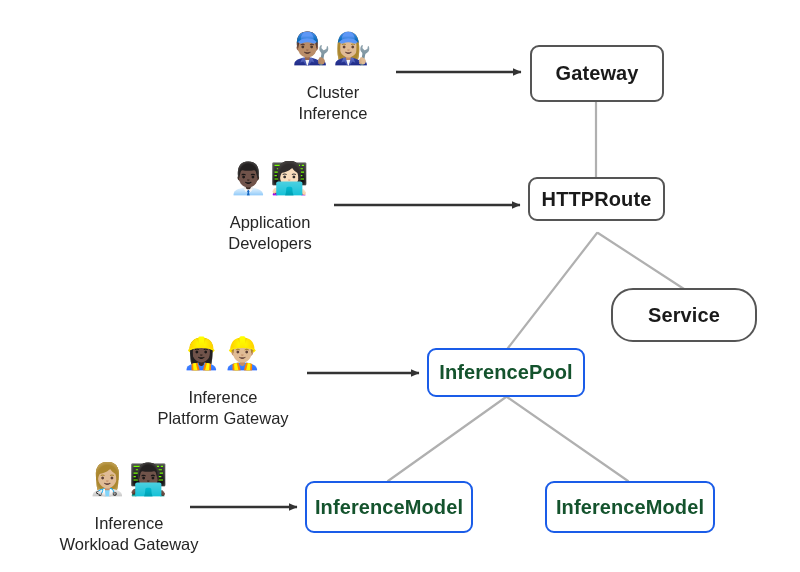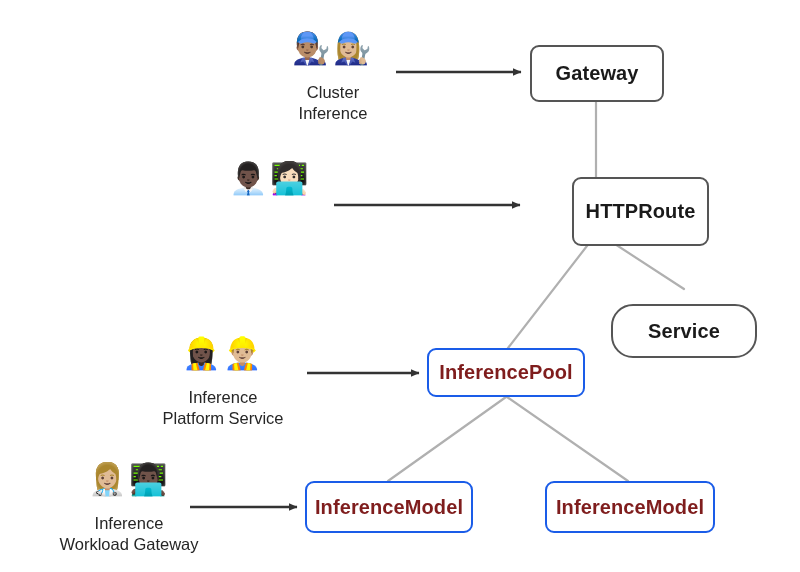--- a/index.html
+++ b/index.html
@@ -48,28 +48,28 @@
     border: 2px solid #555555;
   }
   .node.core .node-label {
     color: #1a1a1a;
     font-size: 20px;
   }
   .node.ext {
     border: 2px solid #1a5ce8;
   }
   .node.ext .node-label {
-    color: #7f1d1d;
+    color: #14532d;
     font-size: 20px;
   }
 
   
   #node-gateway        { left: 530px; top: 45px;  width: 134px; height: 57px; }
-  #node-httproute      { left: 528px; top: 177px; width: 137px; height: 69px; margin-left: 44px; }
-  #node-service        { left: 611px; top: 304px; width: 146px; height: 54px; border-radius: 22px; }
+  #node-httproute      { left: 528px; top: 177px; width: 137px; height: 44px; }
+  #node-service        { left: 611px; top: 288px; width: 146px; height: 54px; border-radius: 22px; }
   #node-inferencepool  { left: 427px; top: 348px; width: 158px; height: 49px; }
   #node-inferencemodel-1 { left: 305px; top: 481px; width: 168px; height: 52px; }
   #node-inferencemodel-2 { left: 545px; top: 481px; width: 170px; height: 52px; }
 
   
   .persona {
     position: absolute;
     display: flex;
     flex-direction: column;
     align-items: center;
@@ -152,27 +152,31 @@
   <div class="persona" id="persona-cluster-operators">
     <div class="persona-emojis">👨🏽‍🔧👩🏼‍🔧</div>
     <div class="persona-label">
       <span class="l1">Cluster</span>
       <span class="l2">Inference</span>
     </div>
   </div>
 
   <div class="persona" id="persona-application-developers">
     <div class="persona-emojis">👨🏿‍💼👩🏻‍💻</div>
+    <div class="persona-label">
+      <span class="l1">Application</span>
+      <span class="l2">Developers</span>
+    </div>
   </div>
 
   <div class="persona" id="persona-inference-platform-owners">
     <div class="persona-emojis">👷🏿‍♀️👷🏼‍♂️</div>
     <div class="persona-label">
       <span class="l1">Inference</span>
-      <span class="l2">Platform Service</span>
+      <span class="l2">Platform Gateway</span>
     </div>
   </div>
 
   <div class="persona" id="persona-inference-workload-owners">
     <div class="persona-emojis">👩🏼‍⚕️👨🏿‍💻</div>
     <div class="persona-label">
       <span class="l1">Inference</span>
       <span class="l2">Workload Gateway</span>
     </div>
   </div>

